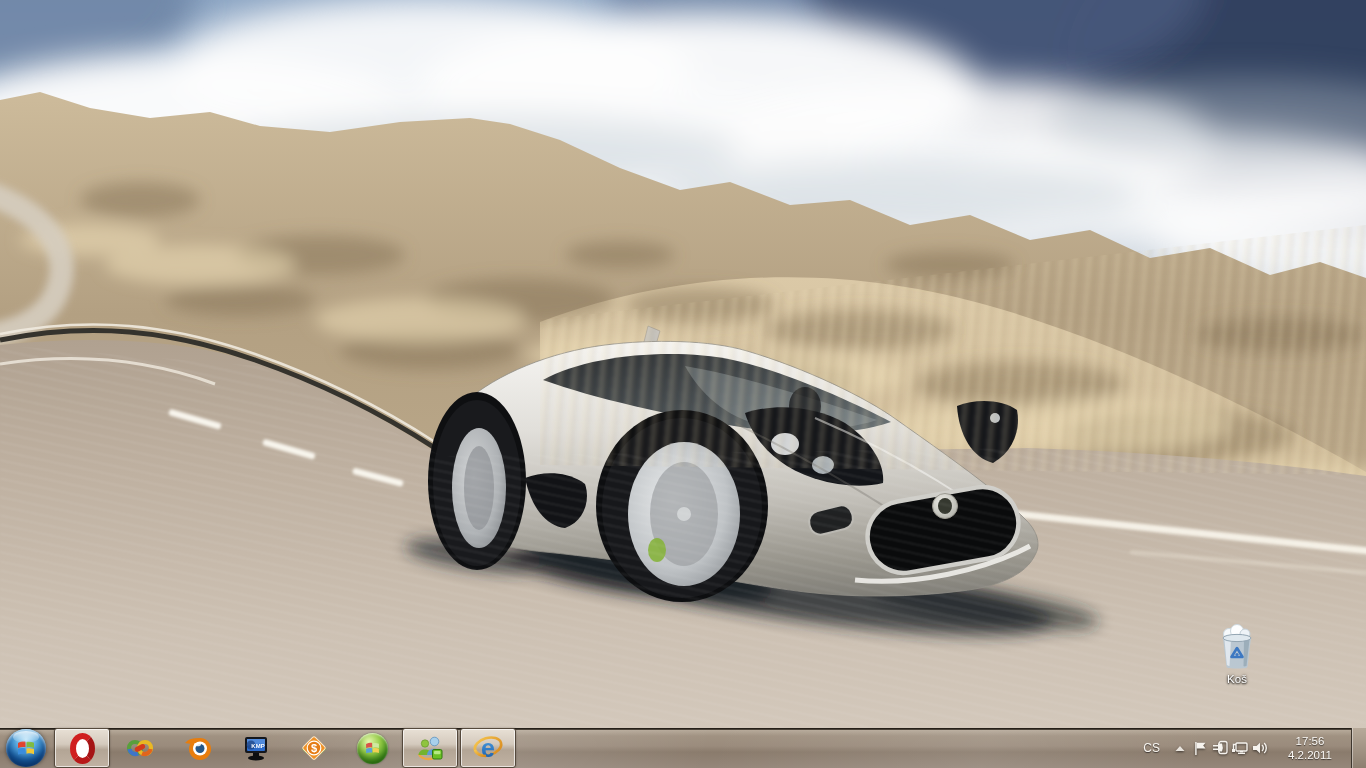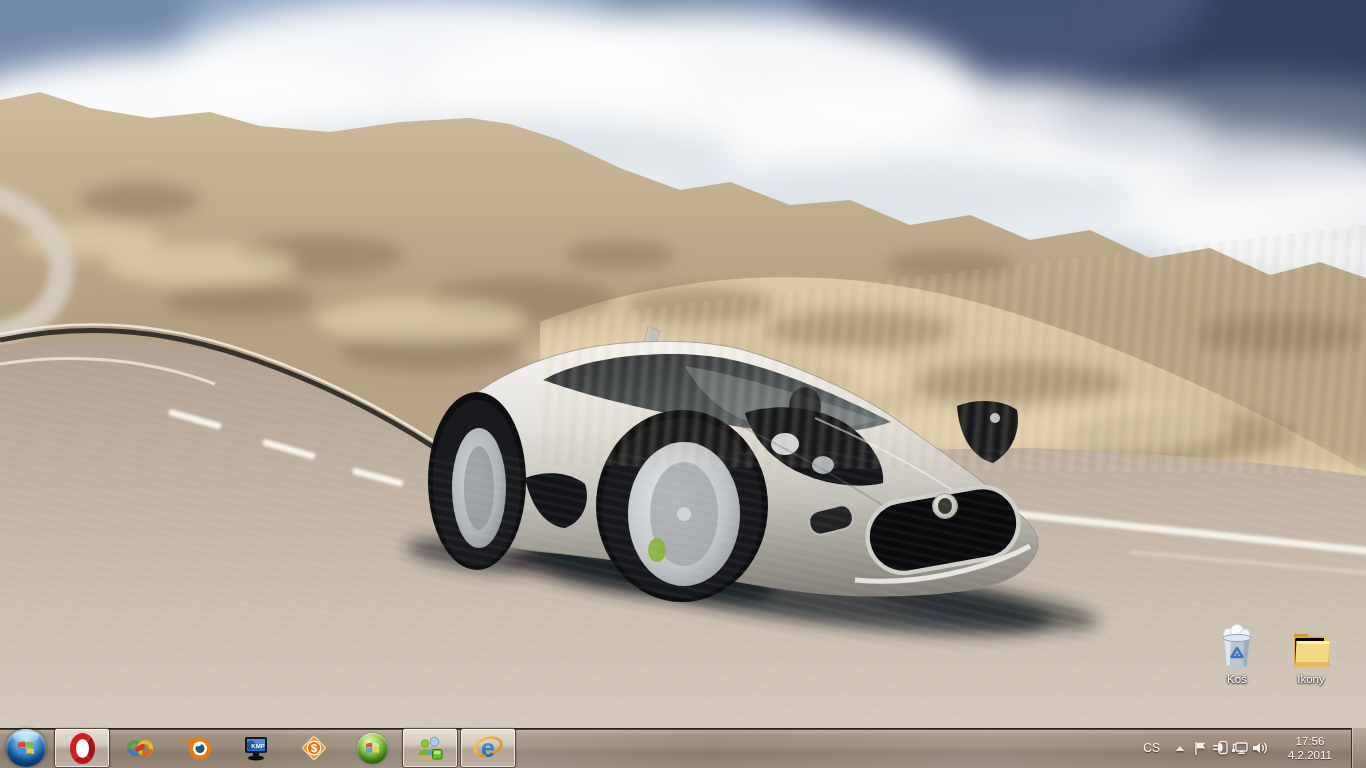--- a/index.html
+++ b/index.html
@@ -253,32 +253,20 @@
       <path d="M9,14 L37,14 L33.5,43 C33.5,45 12.5,45 12.5,43 Z" fill="url(#nh2)" opacity="0"></path>
       <path d="M10.5,16 L17,16 L15.5,42 C13.5,41.5 12.8,41 12.8,40.5 Z" fill="#e8eff5" opacity=".8"></path>
       <path d="M30,16 L35.5,16 L32.5,42 C31,42.5 30,42.5 29.5,42.3 Z" fill="#8fa2b0" opacity=".7"></path>
       <ellipse cx="23" cy="14" rx="14" ry="3.6" fill="#dfe8ee" stroke="#93a5b2"></ellipse>
       <path d="M17.5,33 L23,24 L28.5,33 Z" fill="none" stroke="#3c78c2" stroke-width="2.6" stroke-linejoin="round"></path>
       <circle cx="23" cy="30.5" r="1.6" fill="#3c78c2"></circle>
     </svg>
     <span class="lbl">Koš</span>
   </div>
 
-  <div class="dicon" style="left:1272px;top:624px;">
-    <svg class="art" width="46" height="48" viewBox="0 0 46 48">
-      <path d="M6,10 L19,10 L23,14.5 L6,14.5 Z" fill="#c8992f"></path>
-      <rect x="6" y="12.5" width="35" height="30" rx="2" fill="#d9ac44"></rect>
-      <rect x="7.2" y="14" width="32.6" height="27" rx="1.5" fill="#e8c可"></rect>
-      <path d="M7,42.5 L40,42.5 L41.5,17 L8.5,17 Z" fill="#f3da83"></path>
-      <path d="M8.5,17 L41.5,17 L41,20 L8.8,20 Z" fill="#fdf3c0" opacity=".85"></path>
-      <path d="M7,42.5 L40,42.5 L40.2,38 L7.3,38 Z" fill="#dcb257" opacity=".8"></path>
-      <path d="M36,13 L41,13 L41,17 L36,17 Z" fill="#e5c063"></path>
-    </svg>
-    <span class="lbl">Ikony</span>
-  </div>
 
   <div class="taskbar">
 
     <div class="start-orb">
       <svg width="22" height="20" viewBox="0 0 20 20">
         <path d="M2,5 C5,3.5 7.5,3.2 9.5,3.8 L9.5,9.3 C7,8.8 4.5,9 2,10 Z" fill="#e1432d"></path>
         <path d="M10.5,3.9 C13,3.4 15.5,3.6 18,4.8 L18,9.9 C15.5,8.9 13,8.8 10.5,9.4 Z" fill="#7fbb42"></path>
         <path d="M2,11 C4.5,10 7,9.9 9.5,10.4 L9.5,15.9 C7,15.4 4.5,15.6 2,16.6 Z" fill="#3b8ddd"></path>
         <path d="M10.5,10.5 C13,9.9 15.5,10 18,11 L18,16.2 C15.5,15.2 13,15.1 10.5,15.7 Z" fill="#f0c838"></path>
       </svg>

